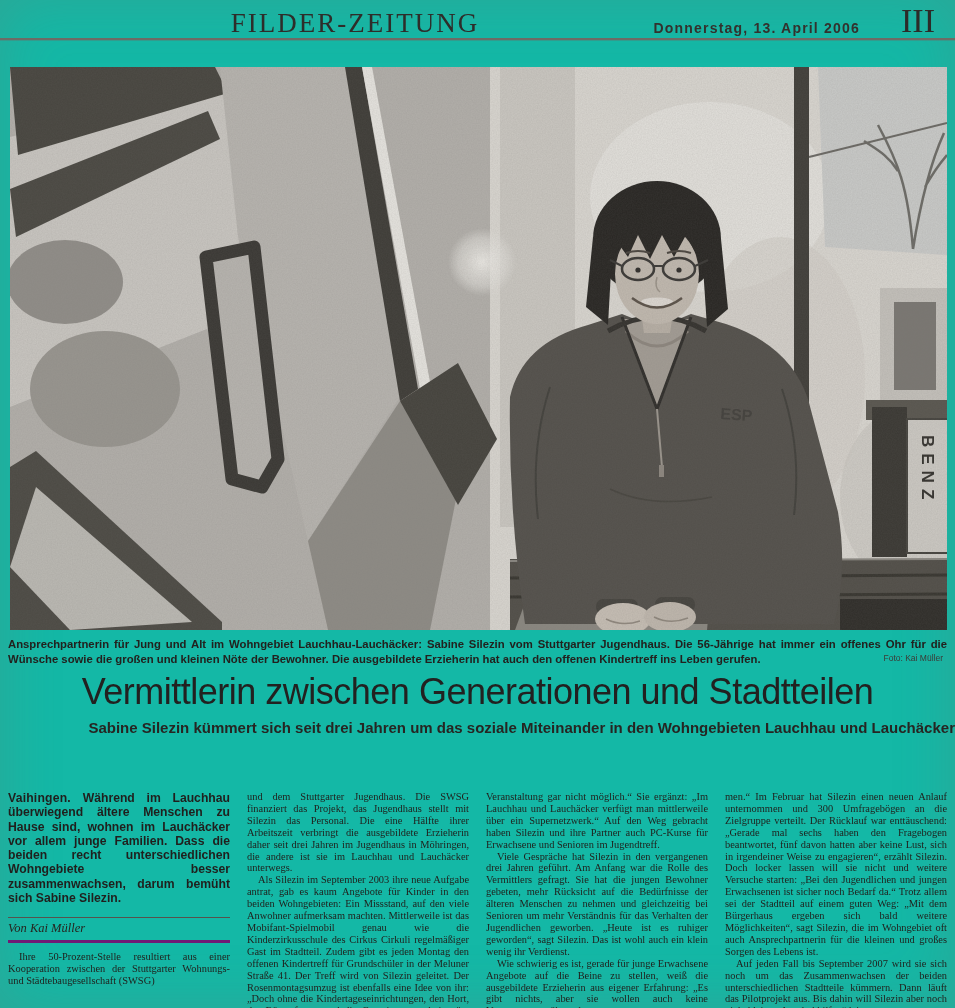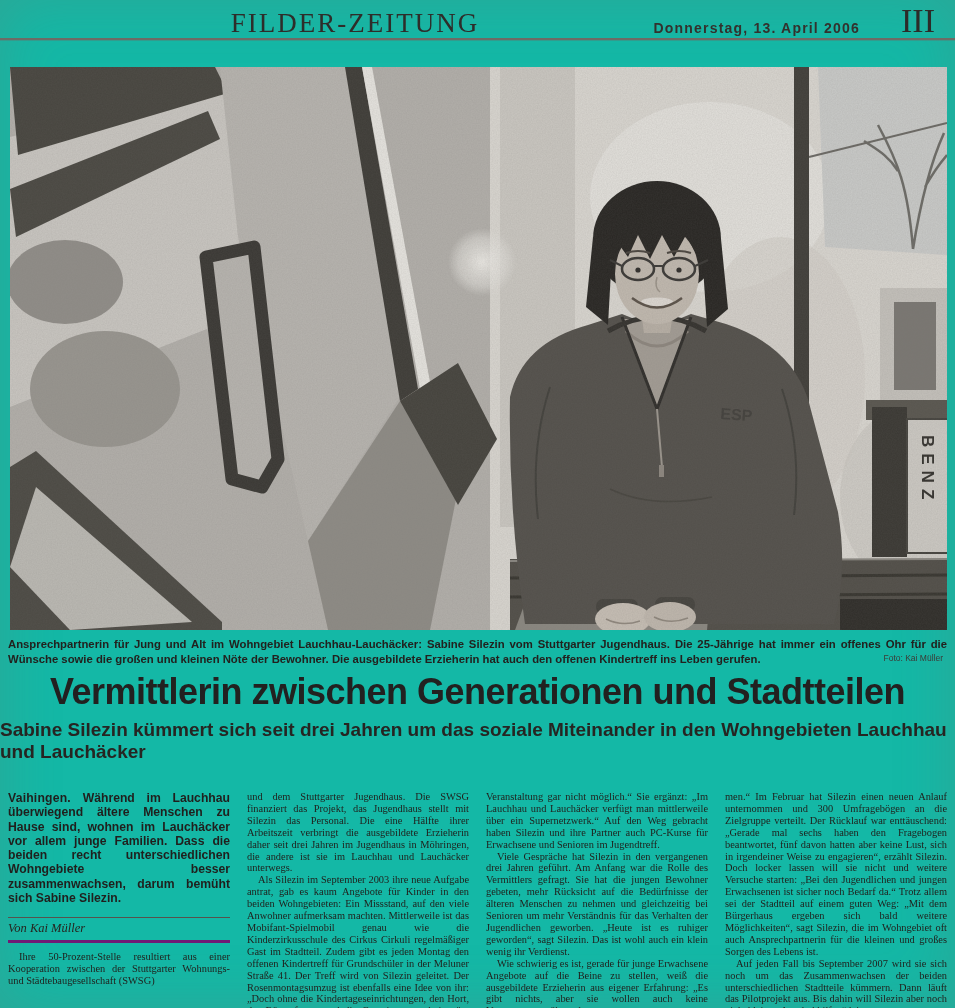--- a/index.html
+++ b/index.html
@@ -39,26 +39,26 @@
     font-size:11.3px;line-height:14.5px;font-weight:700;color:#22211e;
     text-align:justify;
   }
   .credit{
     position:absolute;right:12px;top:653px;
     font-size:8.5px;font-weight:400;color:#3c3a36;
   }
   
   .headline{
     position:absolute;left:0;top:672px;width:955px;margin:0;text-align:center;
-    font-size:36px;line-height:40px;font-weight:700;letter-spacing:-.5px;
+    font-size:36px;line-height:40px;font-weight:400;letter-spacing:-.5px;
     color:#222120;
   }
   .subheadline{
-    position:absolute;left:0;top:719px;width:955px;margin:0;text-align:left;
-    font-size:19px;font-weight:700;color:#262522;
+    position:absolute;left:0;top:719px;width:955px;margin:0;text-align:right;
+    font-size:15px;font-weight:700;color:#262522;
   }
   
   .body{
     position:absolute;left:8px;top:746px;width:939px;height:262px;
     display:flex;gap:17px;overflow:hidden;margin-top:45px;
   }
   .col{width:222px;flex:0 0 222px;overflow:hidden;height:262px;}
   .col p{margin:0;}
   .lead{
     font-size:12.2px;line-height:14.3px;font-weight:700;color:#201f1d;
@@ -201,21 +201,21 @@
         <rect x="645" y="530" width="40" height="15" rx="7" fill="#45433e"></rect>
         <ellipse cx="613" cy="552" rx="28" ry="16" fill="#c6beb4"></ellipse>
         <ellipse cx="660" cy="550" rx="26" ry="15" fill="#bfb7ad"></ellipse>
         <path d="M596,552 Q612,560 630,554 M644,550 Q660,558 678,551" stroke="#8f877d" stroke-width="1.5" fill="none"></path>
       </g>
 
       <rect x="0" y="0" width="937" height="563" filter="url(#grain)" opacity="0.5"></rect>
     </svg>
   </figure>
 
-  <p class="caption">Ansprechpartnerin für Jung und Alt im Wohngebiet Lauchhau-Lauchäcker: Sabine Silezin vom Stuttgarter Jugendhaus. Die 25-Jährige hat immer ein offenes Ohr für die Wünsche sowie die großen und kleinen Nöte der Bewohner. Die ausgebildete Erzieherin hat auch den offenen Kindertreff ins Leben gerufen.</p>
+  <p class="caption">Ansprechpartnerin für Jung und Alt im Wohngebiet Lauchhau-Lauchäcker: Sabine Silezin vom Stuttgarter Jugendhaus. Die 56-Jährige hat immer ein offenes Ohr für die Wünsche sowie die großen und kleinen Nöte der Bewohner. Die ausgebildete Erzieherin hat auch den offenen Kindertreff ins Leben gerufen.</p>
   <span class="credit">Foto: Kai Müller</span>
 
   <h1 class="headline">Vermittlerin zwischen Generationen und Stadtteilen</h1>
   <h2 class="subheadline">Sabine Silezin kümmert sich seit drei Jahren um das soziale Miteinander in den Wohngebieten Lauchhau und Lauchäcker</h2>
 
   <div class="body">
 
     <div class="col">
       <p class="lead"><strong class="loc">Vaihingen.</strong><span> Während im Lauchhau überwiegend ältere Menschen zu Hause sind, wohnen im Lauchäcker vor allem junge Familien. Dass die beiden recht unterschiedlichen Wohngebiete besser zusammenwachsen, darum bemüht sich Sabine Silezin.</span></p>
       <div class="byline-block">

